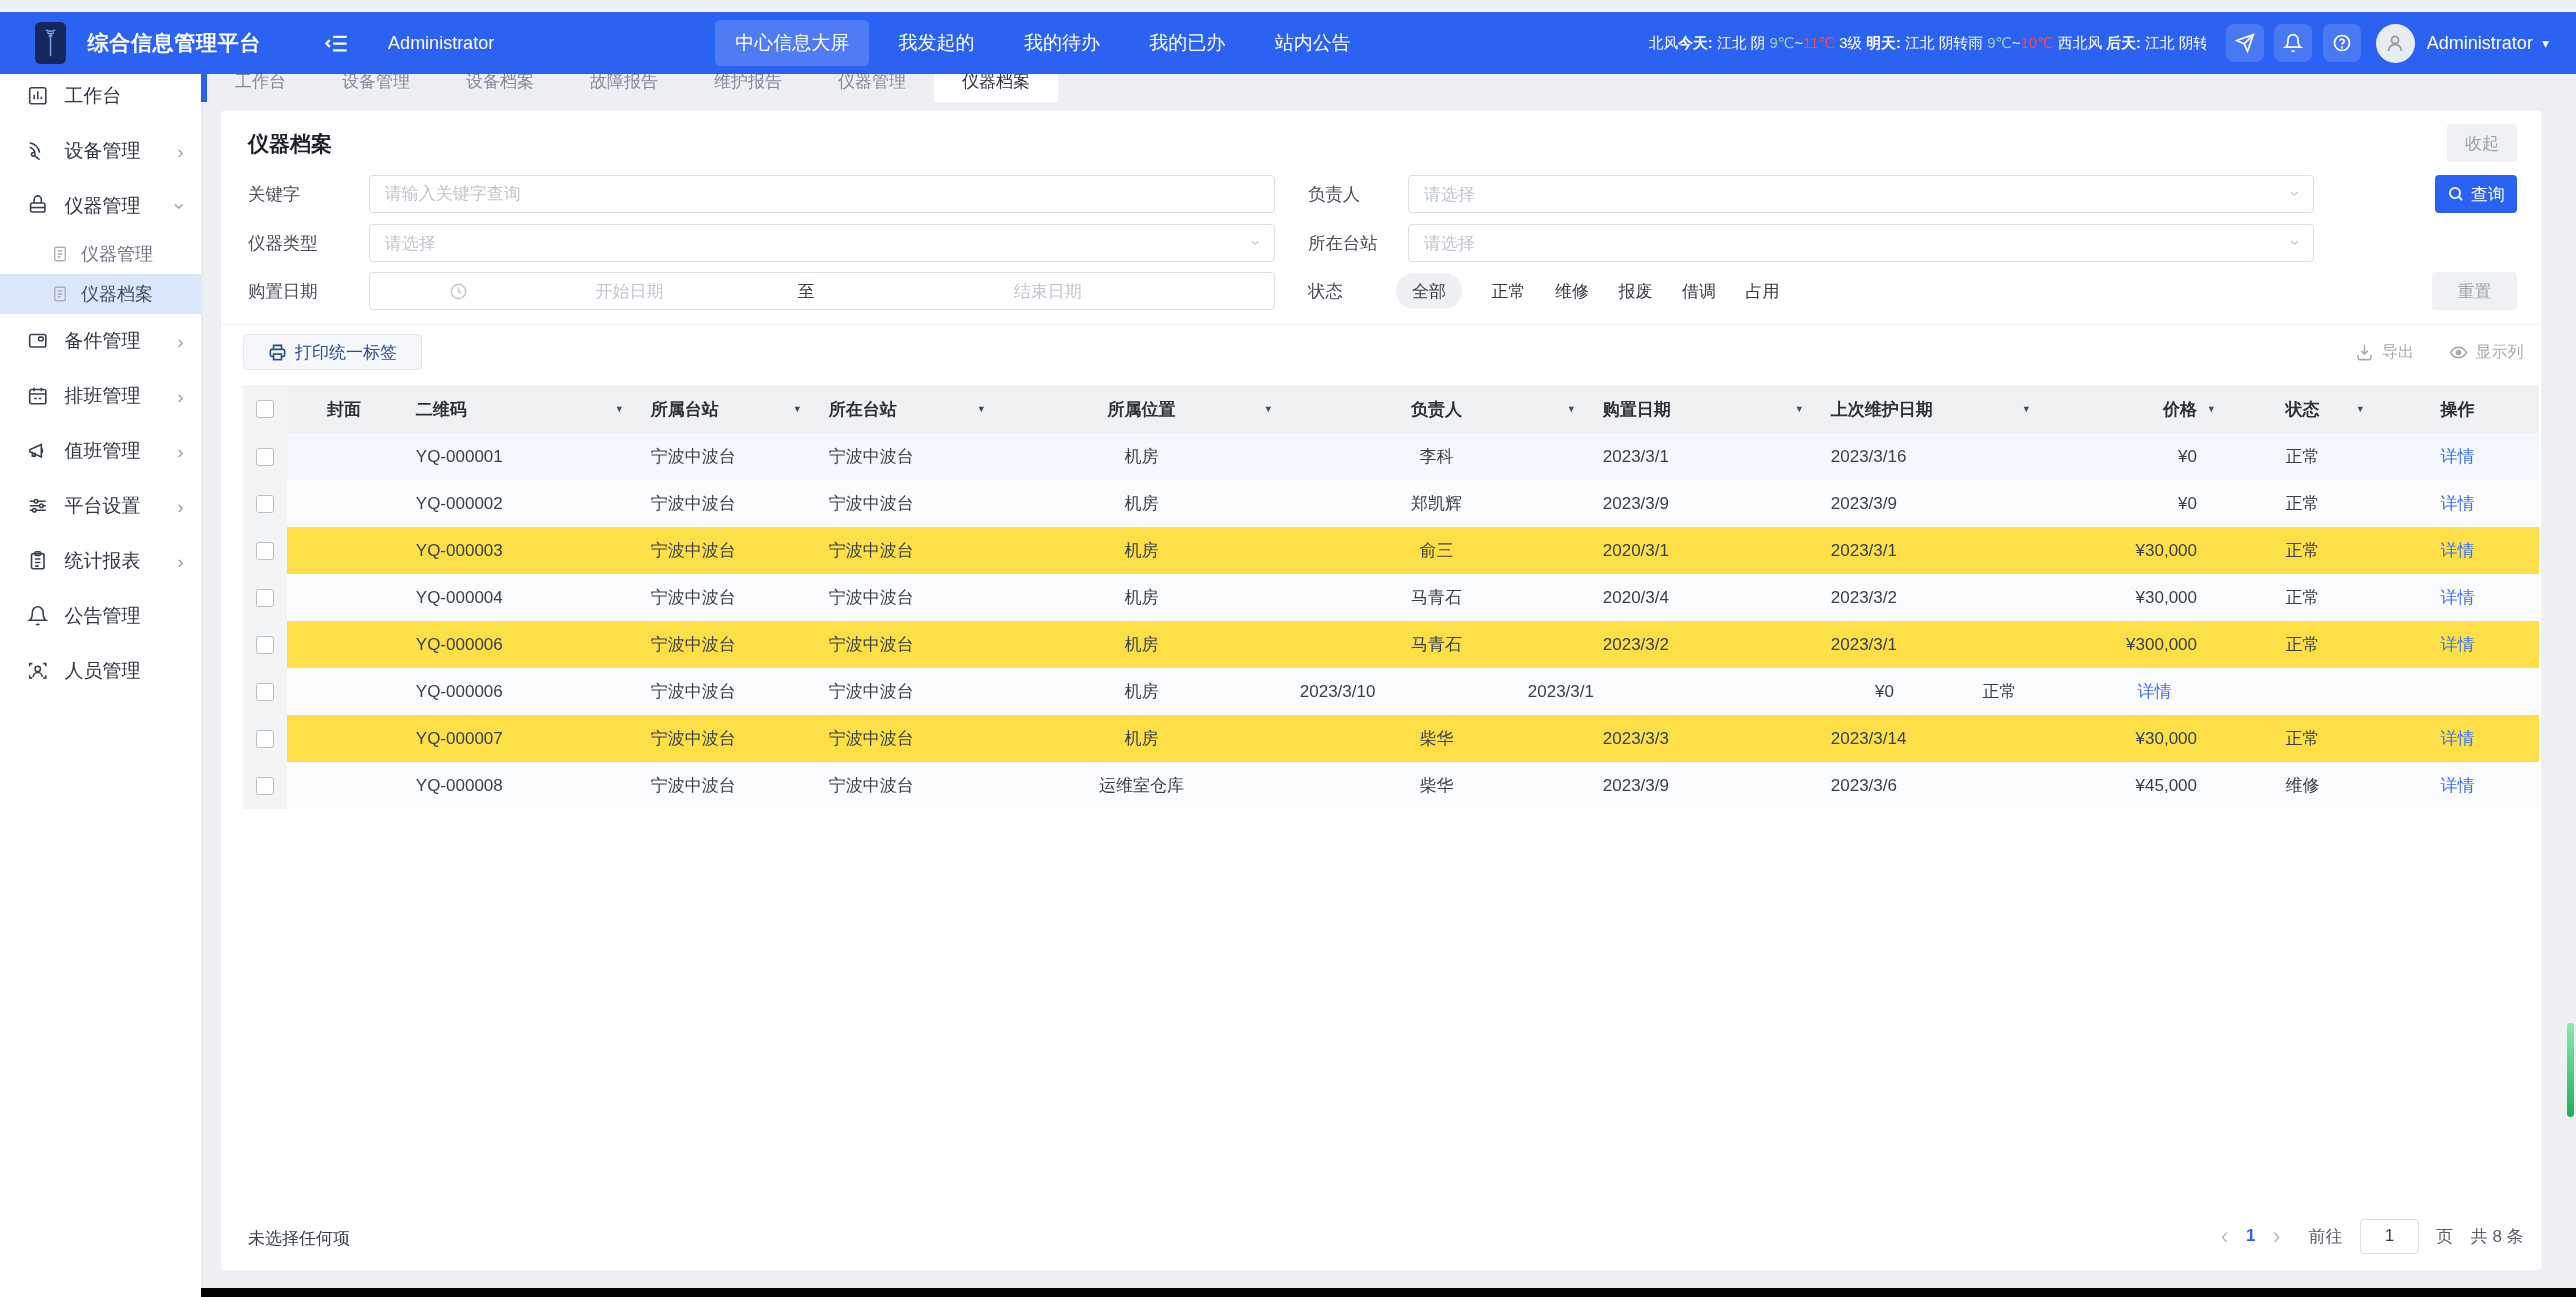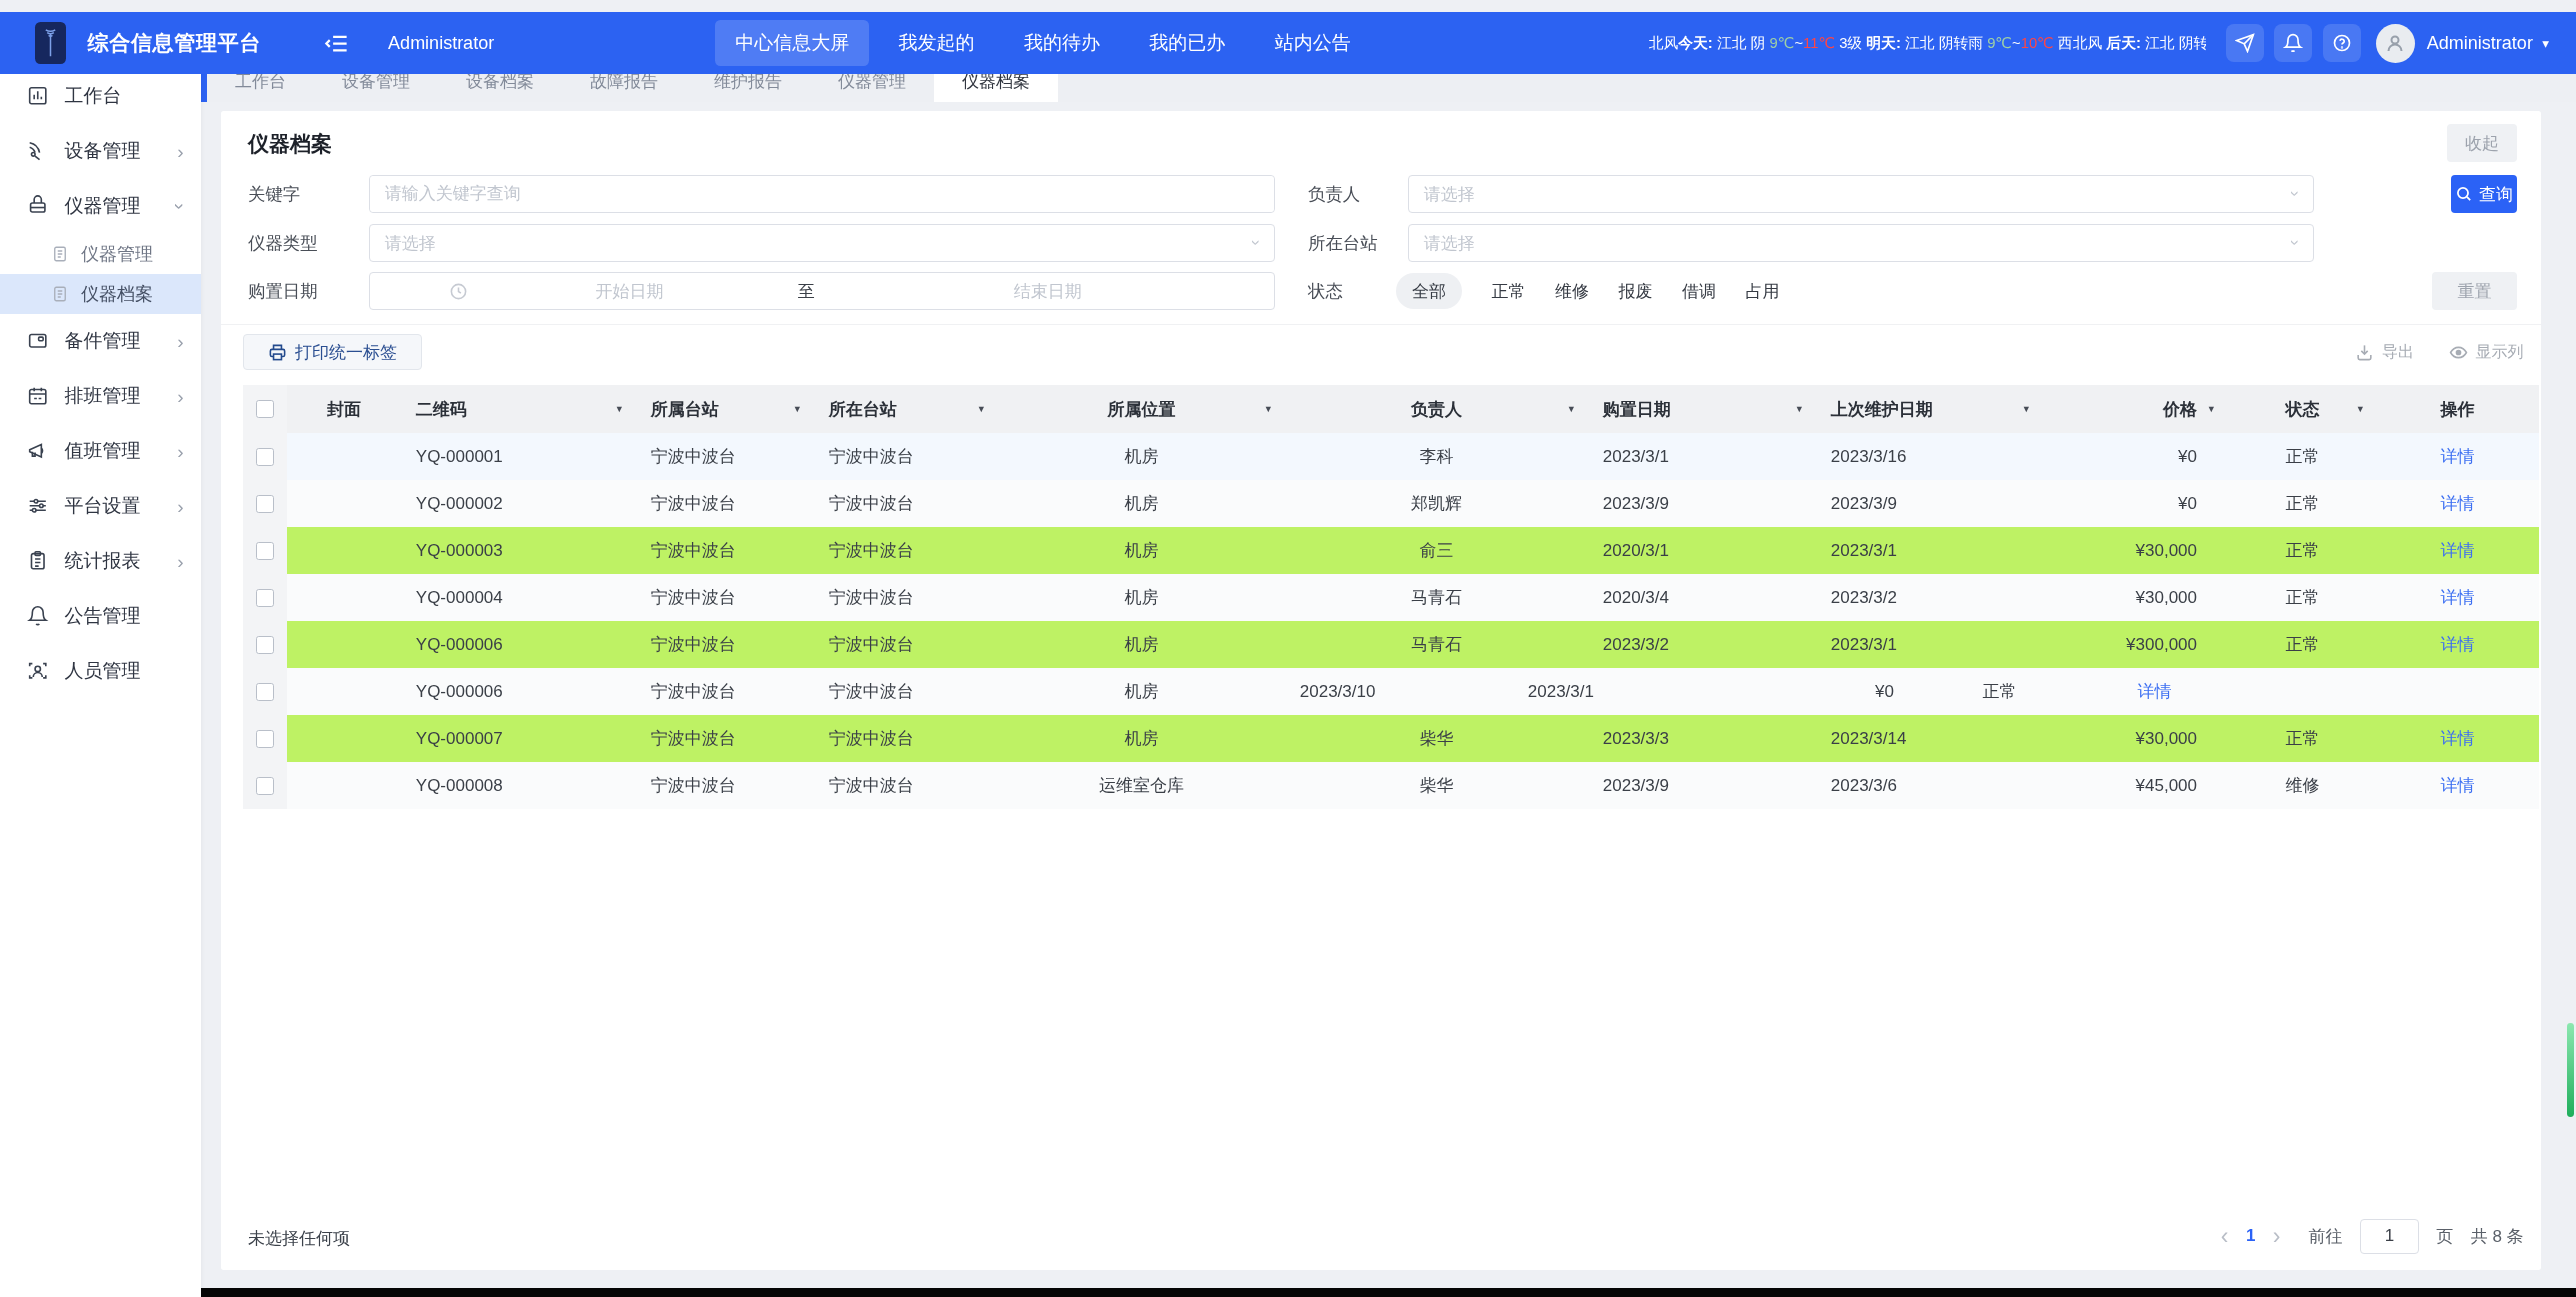--- a/index.html
+++ b/index.html
@@ -92,21 +92,21 @@
   .print-btn svg { width:19px; height:19px; color:#234a8d; }
   .tool-link { position:absolute; top:223px; height:36px; display:flex; align-items:center; gap:8px;
     font-size:16px; color:#a7acb4; cursor:pointer; }
   .tool-link svg { width:19px; height:19px; }
 
   
   .table { position:absolute; left:22px; top:274px; width:2296px; }
   .thead { display:flex; height:48px; background:#f0f1f3; }
   .th { position:relative; display:flex; align-items:center; font-size:17px; color:#2b3038;
     font-weight:700; height:48px; }
-  .tr { display:flex; height:47px; background:#bef264; }
+  .tr { display:flex; height:47px; background:#fde047; }
   .tr.alt { background:#fafbfc; }
   .tr.hl { background:#f3f8fe; }
   .td { display:flex; align-items:center; font-size:17px; color:#3a3f47; height:47px; }
   .align-left { justify-content:flex-start; padding-left:14.8px; }
   .align-center { justify-content:center; }
   .align-right { justify-content:flex-end; padding-right:31px; }
   .checkbox-col { background:#f3f4f6 !important; justify-content:center; padding:0; }
   .checkbox { width:18px; height:18px; border:1.3px solid #b9bfc9; border-radius:2.7px; background:#fff; cursor:pointer; }
   .caret { position:absolute; right:9.4px; top:50%; transform:translateY(-50%) scale(.62);
     color:#474c56; font-size:14.8px; cursor:pointer; }
@@ -303,21 +303,21 @@
 
   <div class="f-label" style="left:27px;top:64px;">关键字</div>
   <div class="field" style="left:148px;top:64px;width:906px;">
     <input placeholder="请输入关键字查询" style="">
   </div>
   <div class="f-label" style="left:1087px;top:64px;">负责人</div>
   <div class="field sel" style="left:1187px;top:64px;width:906px;">
     <span class="ph">请选择</span>
     <span class="sel-chev chev">›</span>
   </div>
-  <div class="btn btn-primary" style="position:absolute;right:24px;top:64px;width:66px;height:38px;">
+  <div class="btn btn-primary" style="position:absolute;right:24px;top:64px;width:82px;height:38px;">
     <svg viewBox="0 0 24 24" fill="none" stroke="currentColor" stroke-width="2.4">
         <circle cx="11" cy="11" r="7"></circle>
         <path d="M16.5 16.5L21 21"></path>
       </svg>
     <span>查询</span>
   </div>
 
   <div class="f-label" style="left:27px;top:113px;">仪器类型</div>
   <div class="field sel" style="left:148px;top:113px;width:906px;">
     <span class="ph">请选择</span>

